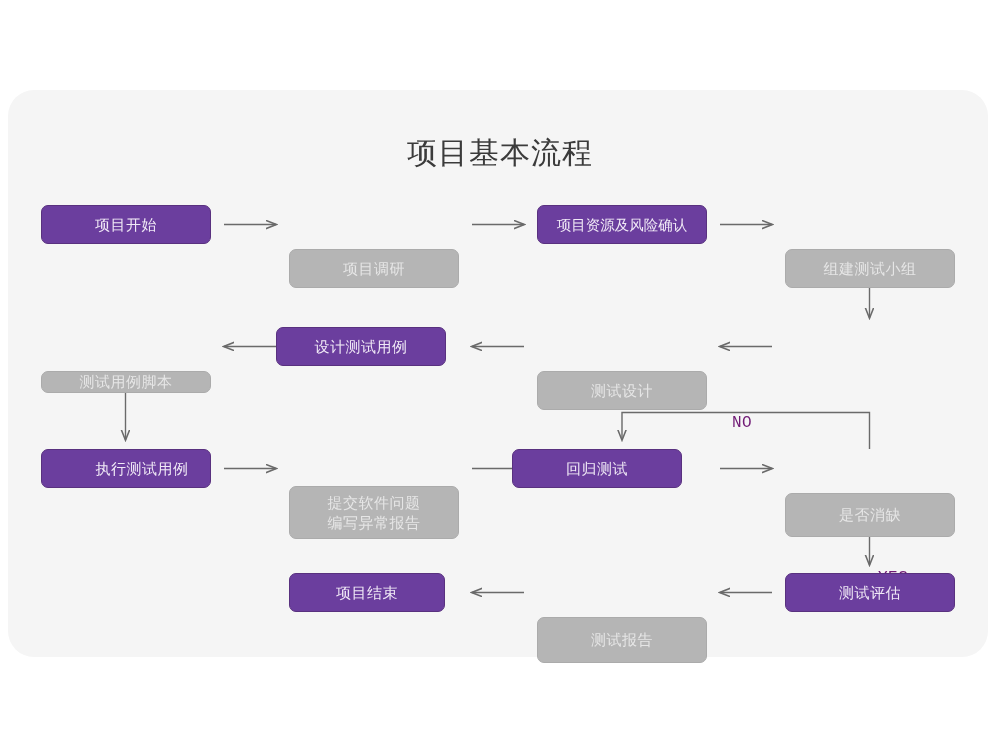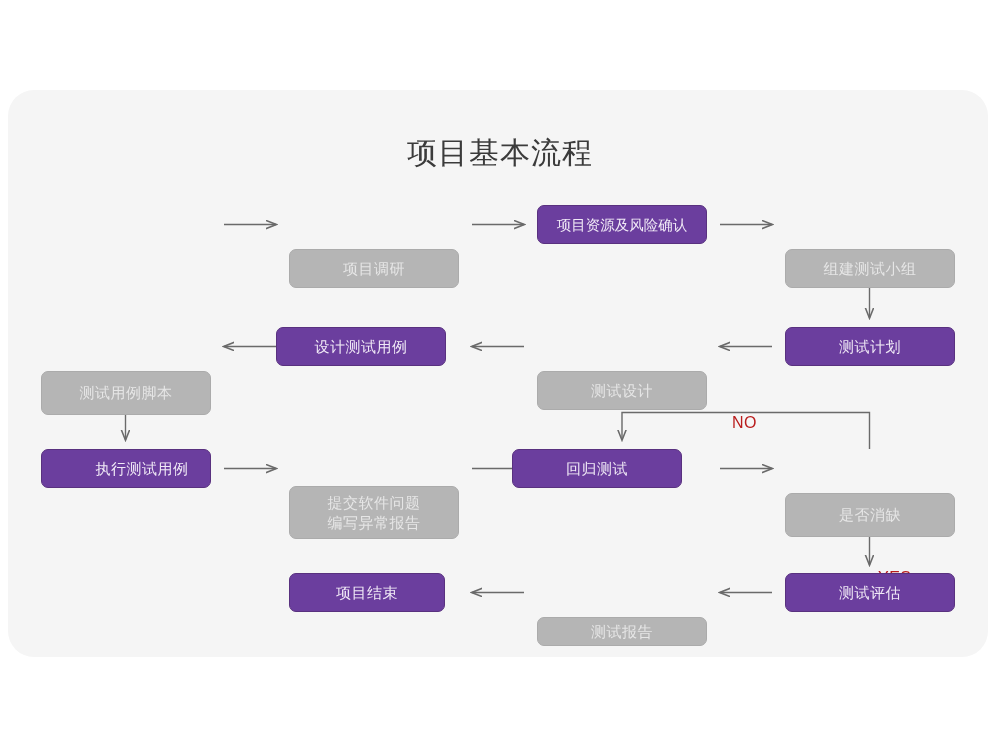--- a/index.html
+++ b/index.html
@@ -72,22 +72,23 @@
     position: absolute;
     left: 0;
     top: 0;
     width: 1000px;
     height: 750px;
     pointer-events: none;
   }
   .edge-label {
     position: absolute;
     font-size: 16px;
-    color: #b91c1c;
+    color: #701a75;
     letter-spacing: 0.5px;
+    font-family: Liberation Mono, monospace;
   }
 </style>
 </head>
 <body>
 
 <div id="stage">
 
   <div id="card"></div>
 
   <div id="title">项目基本流程</div>
@@ -119,32 +120,32 @@
 
     <line x1="869.5" y1="496" x2="869.5" y2="565" stroke="#6a6a6a" stroke-width="1.4" marker-end="url(#arrowhead)"></line>
 
     <line x1="772" y1="592.5" x2="720" y2="592.5" stroke="#6a6a6a" stroke-width="1.4" marker-end="url(#arrowhead)"></line>
     <line x1="524" y1="592.5" x2="472" y2="592.5" stroke="#6a6a6a" stroke-width="1.4" marker-end="url(#arrowhead)"></line>
   </svg>
 
   <div class="edge-label" style="left:732px; top:414px;">NO</div>
   <div class="edge-label" style="left:878px; top:522px;margin-top:47px;">YES</div>
 
+  <div class="node purple" style="left:41px; top:205px; width:170px; height:39px;">项目开始</div>
   <div class="node gray" style="left:289px; top:205px; width:170px; height:39px;">项目调研</div>
   <div class="node purple tight" style="left:537px; top:205px; width:170px; height:39px;">项目资源及风险确认</div>
   <div class="node gray" style="left:785px; top:205px; width:170px; height:39px;">组建测试小组</div>
 
-  <div class="node gray" style="left:41px; top:327px; width:170px; height:44px;">测试用例脚本</div>
+  <div class="node gray" style="left:41px; top:327px; width:170px; height:22px;">测试用例脚本</div>
   <div class="node purple" style="left:276px; top:327px; width:170px; height:39px;">设计测试用例</div>
   <div class="node gray" style="left:537px; top:327px; width:170px; height:39px;">测试设计</div>
-  <div class="node purple" style="left:785px; top:327px; width:170px; height:39px;">测试计划</div>
 
   <div class="node purple" style="left:41px; top:449px; width:170px; height:39px;padding-left:32px;">执行测试用例</div>
   <div class="node gray" style="left:289px; top:442px; width:170px; height:53px;">提交软件问题
 编写异常报告</div>
   <div class="node purple" style="left:512px; top:449px; width:170px; height:39px;">回归测试</div>
   <div class="node gray" style="left:785px; top:449px; width:170px; height:44px;">是否消缺</div>
 
   <div class="node purple" style="left:289px; top:573px; width:156px; height:39px;">项目结束</div>
-  <div class="node gray" style="left:537px; top:573px; width:170px; height:29px;">测试报告</div>
+  <div class="node gray" style="left:537px; top:573px; width:170px; height:46px;">测试报告</div>
   <div class="node purple" style="left:785px; top:573px; width:170px; height:39px;">测试评估</div>
 
 </div>
 
 </body></html>

